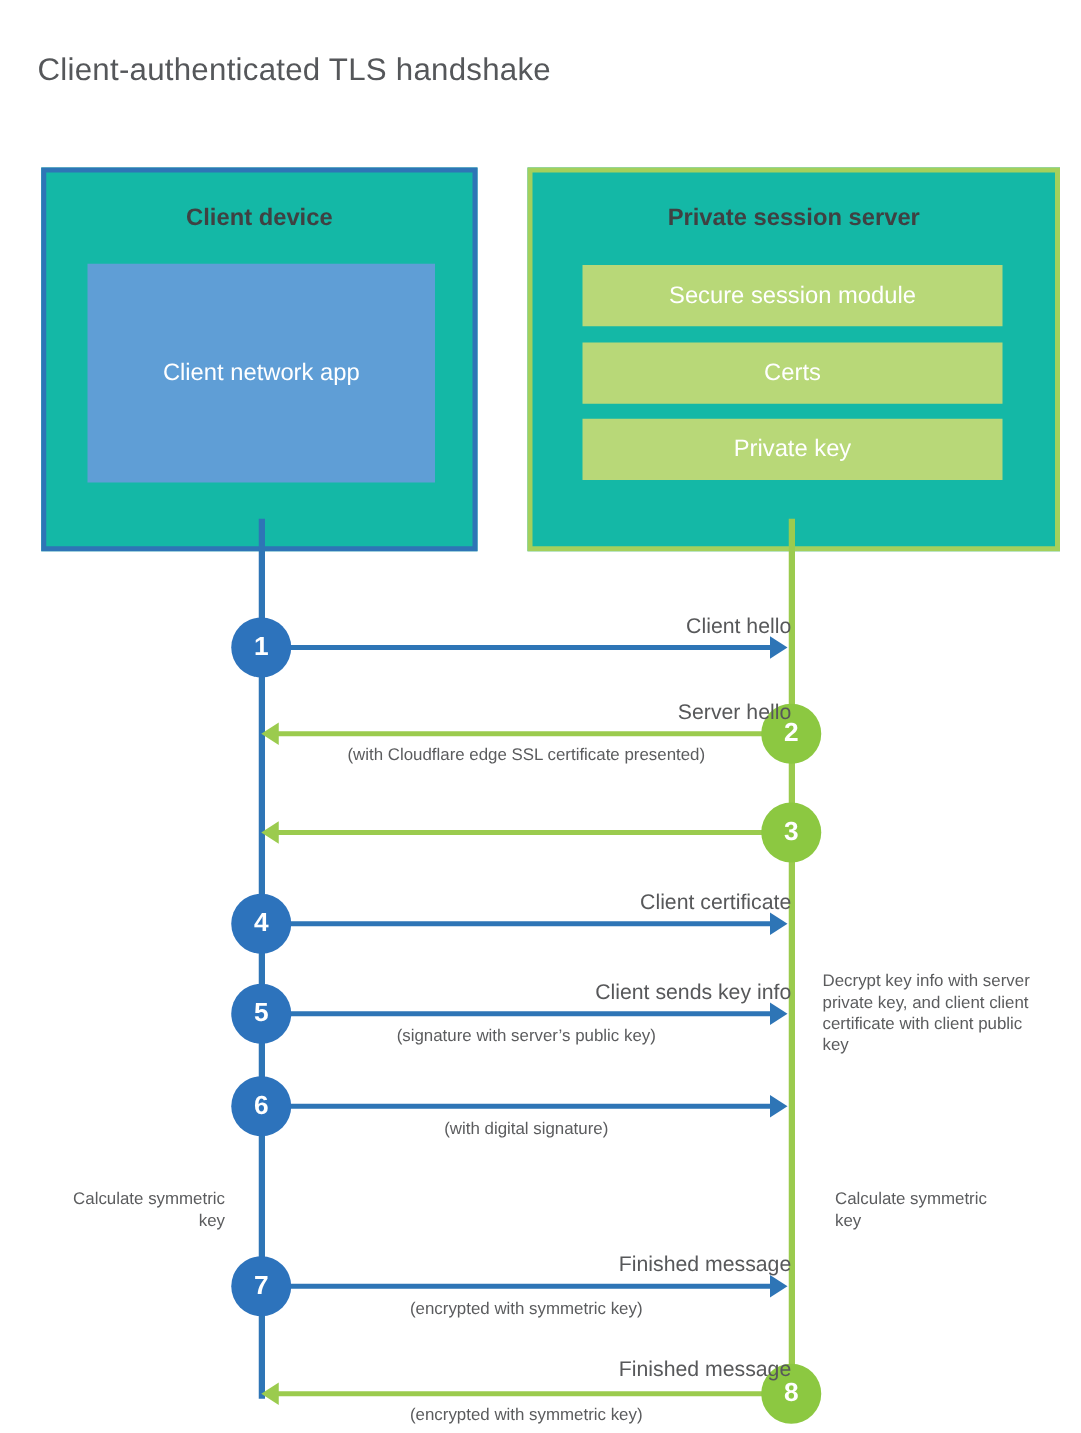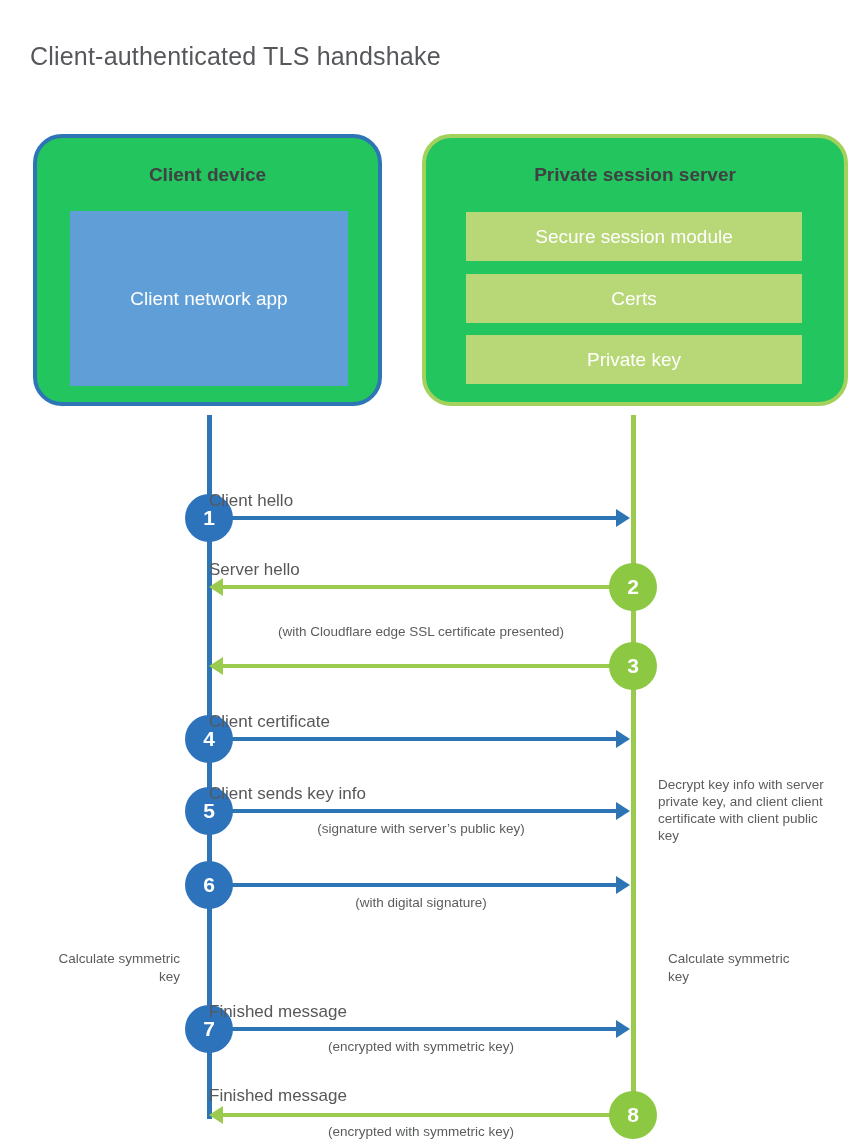--- a/index.html
+++ b/index.html
@@ -5,21 +5,21 @@
   html,body{margin:0;padding:0;background:#ffffff;}
   .page{
     position:relative;width:865px;height:1146px;background:#ffffff;
     font-family:"Liberation Sans","DejaVu Sans",sans-serif;overflow:hidden;margin-top:24px;
   }
   .page-title{
     position:absolute;left:30px;top:18px;font-size:25px;font-weight:300;
     color:#55575a;letter-spacing:.2px;
   }
   
-  .actor-box{position:absolute;top:110px;height:272px;background:#22c55e;box-sizing:border-box;border-radius:29px;}
+  .actor-box{position:absolute;top:110px;height:307px;background:#14b8a6;box-sizing:border-box;}
   .client-box{left:33px;width:349px;border:4px solid #2e75b6;}
   .server-box{left:422px;width:426px;border:4px solid #a4d05c;}
   .actor-title{
     position:absolute;left:0;top:26px;width:100%;text-align:center;
     font-size:19px;font-weight:bold;color:#3f4142;
   }
   .client-app{
     position:absolute;left:33px;top:73px;width:278px;height:175px;background:#5f9ed6;
     display:flex;align-items:center;justify-content:center;text-align:center;
     color:#ffffff;font-size:19px;line-height:27px;padding:0 40px;box-sizing:border-box;
@@ -51,21 +51,21 @@
   
   .step-circle{
     position:absolute;width:48px;height:48px;border-radius:50%;z-index:3;
     display:flex;align-items:center;justify-content:center;
     color:#fff;font-size:21px;font-weight:bold;
   }
   .step-circle.blue{left:185px;background:#2d73bc;}
   .step-circle.green{left:609px;background:#8cc841;}
   
   .step-label{
-    position:absolute;left:209px;width:424px;text-align:left;z-index:4;
+    position:absolute;left:209px;width:424px;text-align:right;z-index:4;
     font-size:17px;color:#57585a;
   }
   .step-sublabel{
     position:absolute;left:209px;width:424px;text-align:center;z-index:4;
     font-size:13.5px;color:#5b5c5e;
   }
   .side-note{
     position:absolute;font-size:13.5px;color:#5b5c5e;line-height:17px;z-index:4;
   }
   .note-decrypt{left:658px;top:752px;width:180px;text-align:left;}
@@ -101,21 +101,21 @@
 
   <div class="lifeline blue"></div>
   <div class="lifeline green"></div>
 
   <div class="step-label" style="top:467px">Client hello</div>
   <div class="arrow right" style="top:492px"></div>
   <div class="step-circle blue" style="top:470px">1</div>
 
   <div class="step-label" style="top:536px">Server hello</div>
   <div class="arrow left" style="top:561px"></div>
-  <div class="step-sublabel" style="top:600px">(with Cloudflare edge SSL certificate presented)</div>
+  <div class="step-sublabel" style="top:572px">(with Cloudflare edge SSL certificate presented)</div>
   <div class="step-circle green" style="top:539px">2</div>
 
   <div class="arrow left" style="top:640px"></div>
   <div class="step-circle green" style="top:618px">3</div>
 
   <div class="step-label" style="top:688px">Client certificate</div>
   <div class="arrow right" style="top:713px"></div>
   <div class="step-circle blue" style="top:691px">4</div>
 
   <div class="step-label" style="top:760px">Client sends key info</div>

